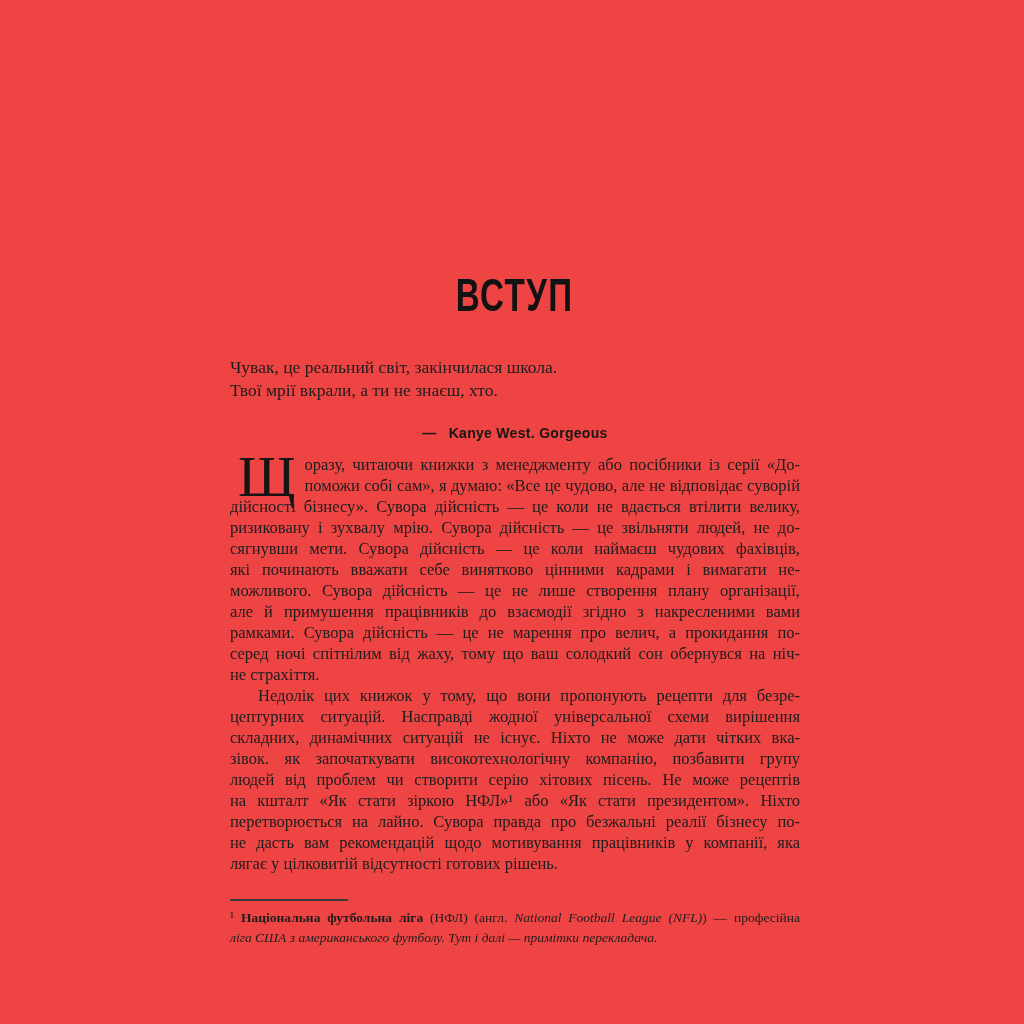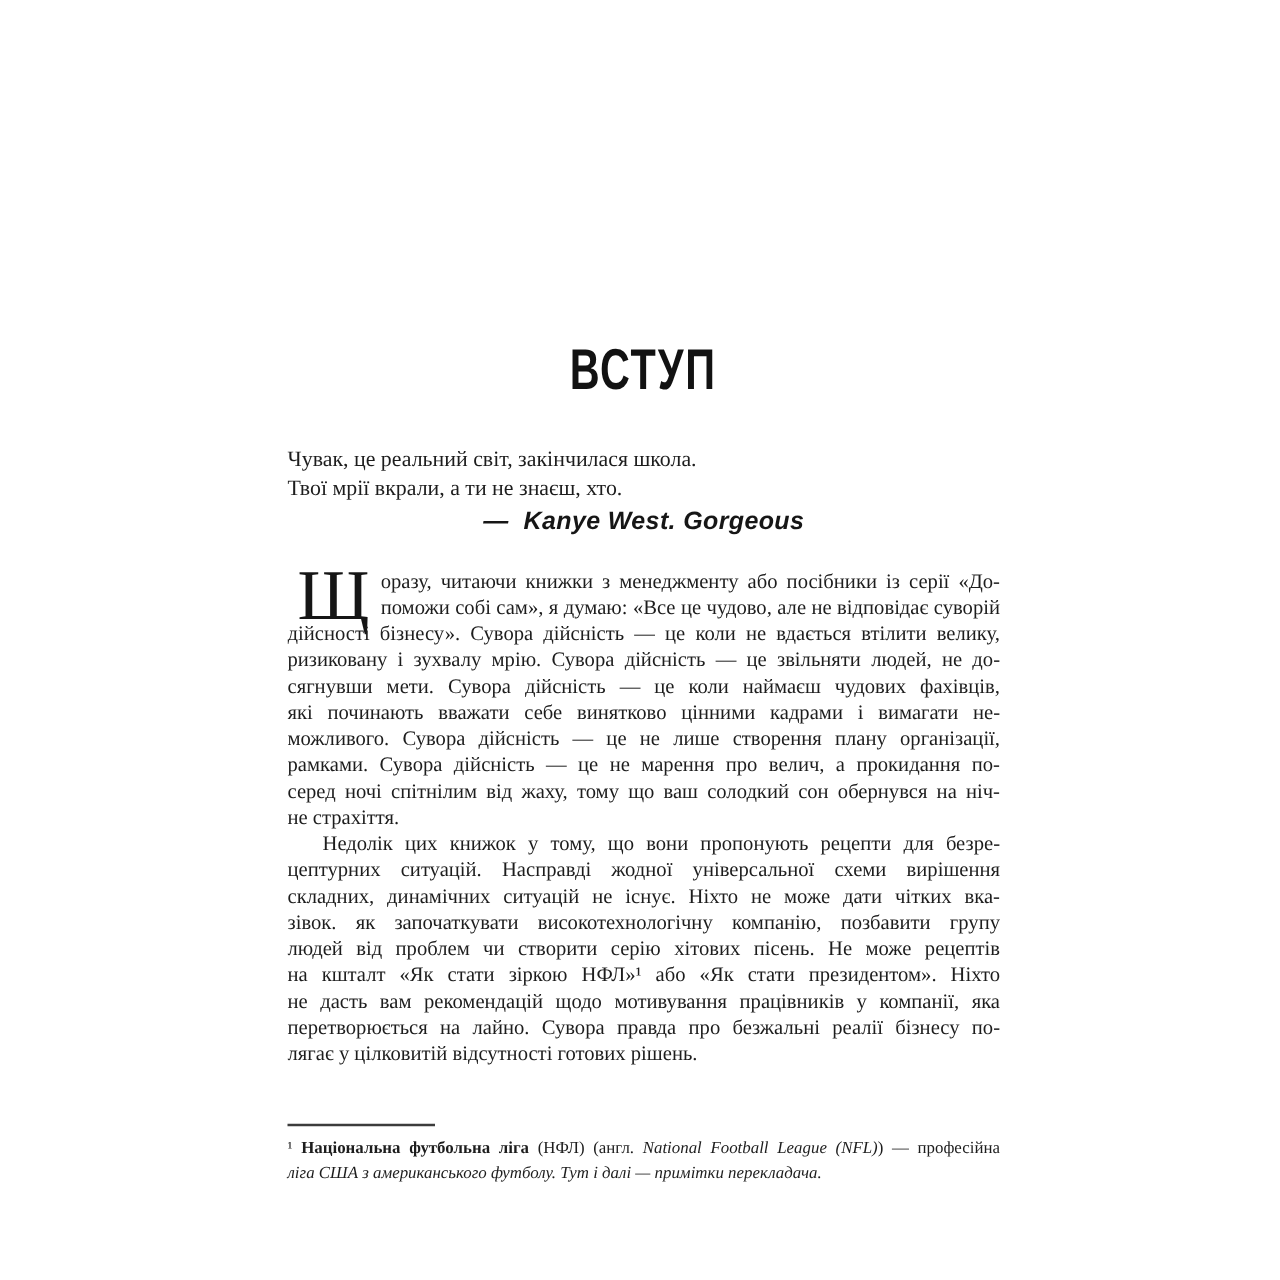--- a/index.html
+++ b/index.html
@@ -1,20 +1,20 @@
 <!DOCTYPE html>
 <html><head>
 <meta charset="utf-8">
 <style>
   html, body { margin: 0; padding: 0; background: #e8e8e8; }
   .page {
     position: relative;
     width: 1024px;
     height: 1024px;
-    background: #ffffff;
+    background: #ef4444;
     overflow: hidden;
     font-family: "Liberation Serif", serif;
     color: #1d1d1d;
   }
   .content {
     position: absolute;
     left: 230px;
     top: 0;
     width: 570px;
     height: 1024px;
@@ -43,27 +43,26 @@
     position: absolute;
     top: 356px;
     left: 0;
     width: 100%;
     text-align: center;
     font-size: 17.5px;
     line-height: 23px;
   }
   .ep-line { text-align: left; }
   .epigraph .attr {
-    margin-top: 4px;
+    margin-top: 20px;
     font-family: "Liberation Sans", sans-serif;
     font-weight: bold;
-    font-size: 20px;
+    font-size: 14px;
     letter-spacing: 0.3px;
     color: #161616;
-    font-style: italic;
   }
   .epigraph .attr .dash { margin-right: 12px; }
   
   .body-text {
     position: absolute;
     top: 454px;
     left: 0;
     width: 100%;
     font-size: 16.5px;
     line-height: 21px;
@@ -135,35 +134,36 @@
       <div class="para1">
         <span class="dropcap">Щ</span>
         <div>
             <div class="line">оразу, читаючи книжки з менеджменту або посібники із серії «До-</div>
             <div class="line">поможи собі сам», я думаю: «Все це чудово, але не відповідає суворій</div>
             <div class="line">дійсності бізнесу». Сувора дійсність — це коли не вдається втілити велику,</div>
             <div class="line">ризиковану і зухвалу мрію. Сувора дійсність — це звільняти людей, не до-</div>
             <div class="line">сягнувши мети. Сувора дійсність — це коли наймаєш чудових фахівців,</div>
             <div class="line">які починають вважати себе винятково цінними кадрами і вимагати не-</div>
             <div class="line">можливого. Сувора дійсність — це не лише створення плану організації,</div>
+            <div class="line">але й примушення працівників до взаємодії згідно з накресленими вами</div>
             <div class="line">рамками. Сувора дійсність — це не марення про велич, а прокидання по-</div>
             <div class="line">серед ночі спітнілим від жаху, тому що ваш солодкий сон обернувся на ніч-</div>
             <div class="line last">не страхіття.</div>
           </div>
       </div>
       <div class="para2">
         <div>
             <div class="line">Недолік цих книжок у тому, що вони пропонують рецепти для безре-</div>
             <div class="line">цептурних ситуацій. Насправді жодної універсальної схеми вирішення</div>
             <div class="line">складних, динамічних ситуацій не існує. Ніхто не може дати чітких вка-</div>
             <div class="line">зівок. як започаткувати високотехнологічну компанію, позбавити групу</div>
             <div class="line">людей від проблем чи створити серію хітових пісень. Не може рецептів</div>
             <div class="line">на кшталт «Як стати зіркою НФЛ»¹ або «Як стати президентом». Ніхто</div>
+            <div class="line">перетворюється на лайно. Сувора правда про безжальні реалії бізнесу по-</div>
             <div class="line">не дасть вам рекомендацій щодо мотивування працівників у компанії, яка</div>
-            <div class="line">перетворюється на лайно. Сувора правда про безжальні реалії бізнесу по-</div>
             <div class="line last">лягає у цілковитій відсутності готових рішень.</div>
           </div>
       </div>
     </div>
 
     <div class="fn-rule"></div>
 
     <div class="footnote">
       <div class="fn-line1"><span>¹ </span><b>Національна футбольна ліга</b><span> (НФЛ) (англ. </span><i>National Football League (NFL)</i><span>) — професійна</span></div>
       <div class="fn-line2"><span>ліга США з американського футболу. Тут і далі — примітки перекладача.</span></div>

